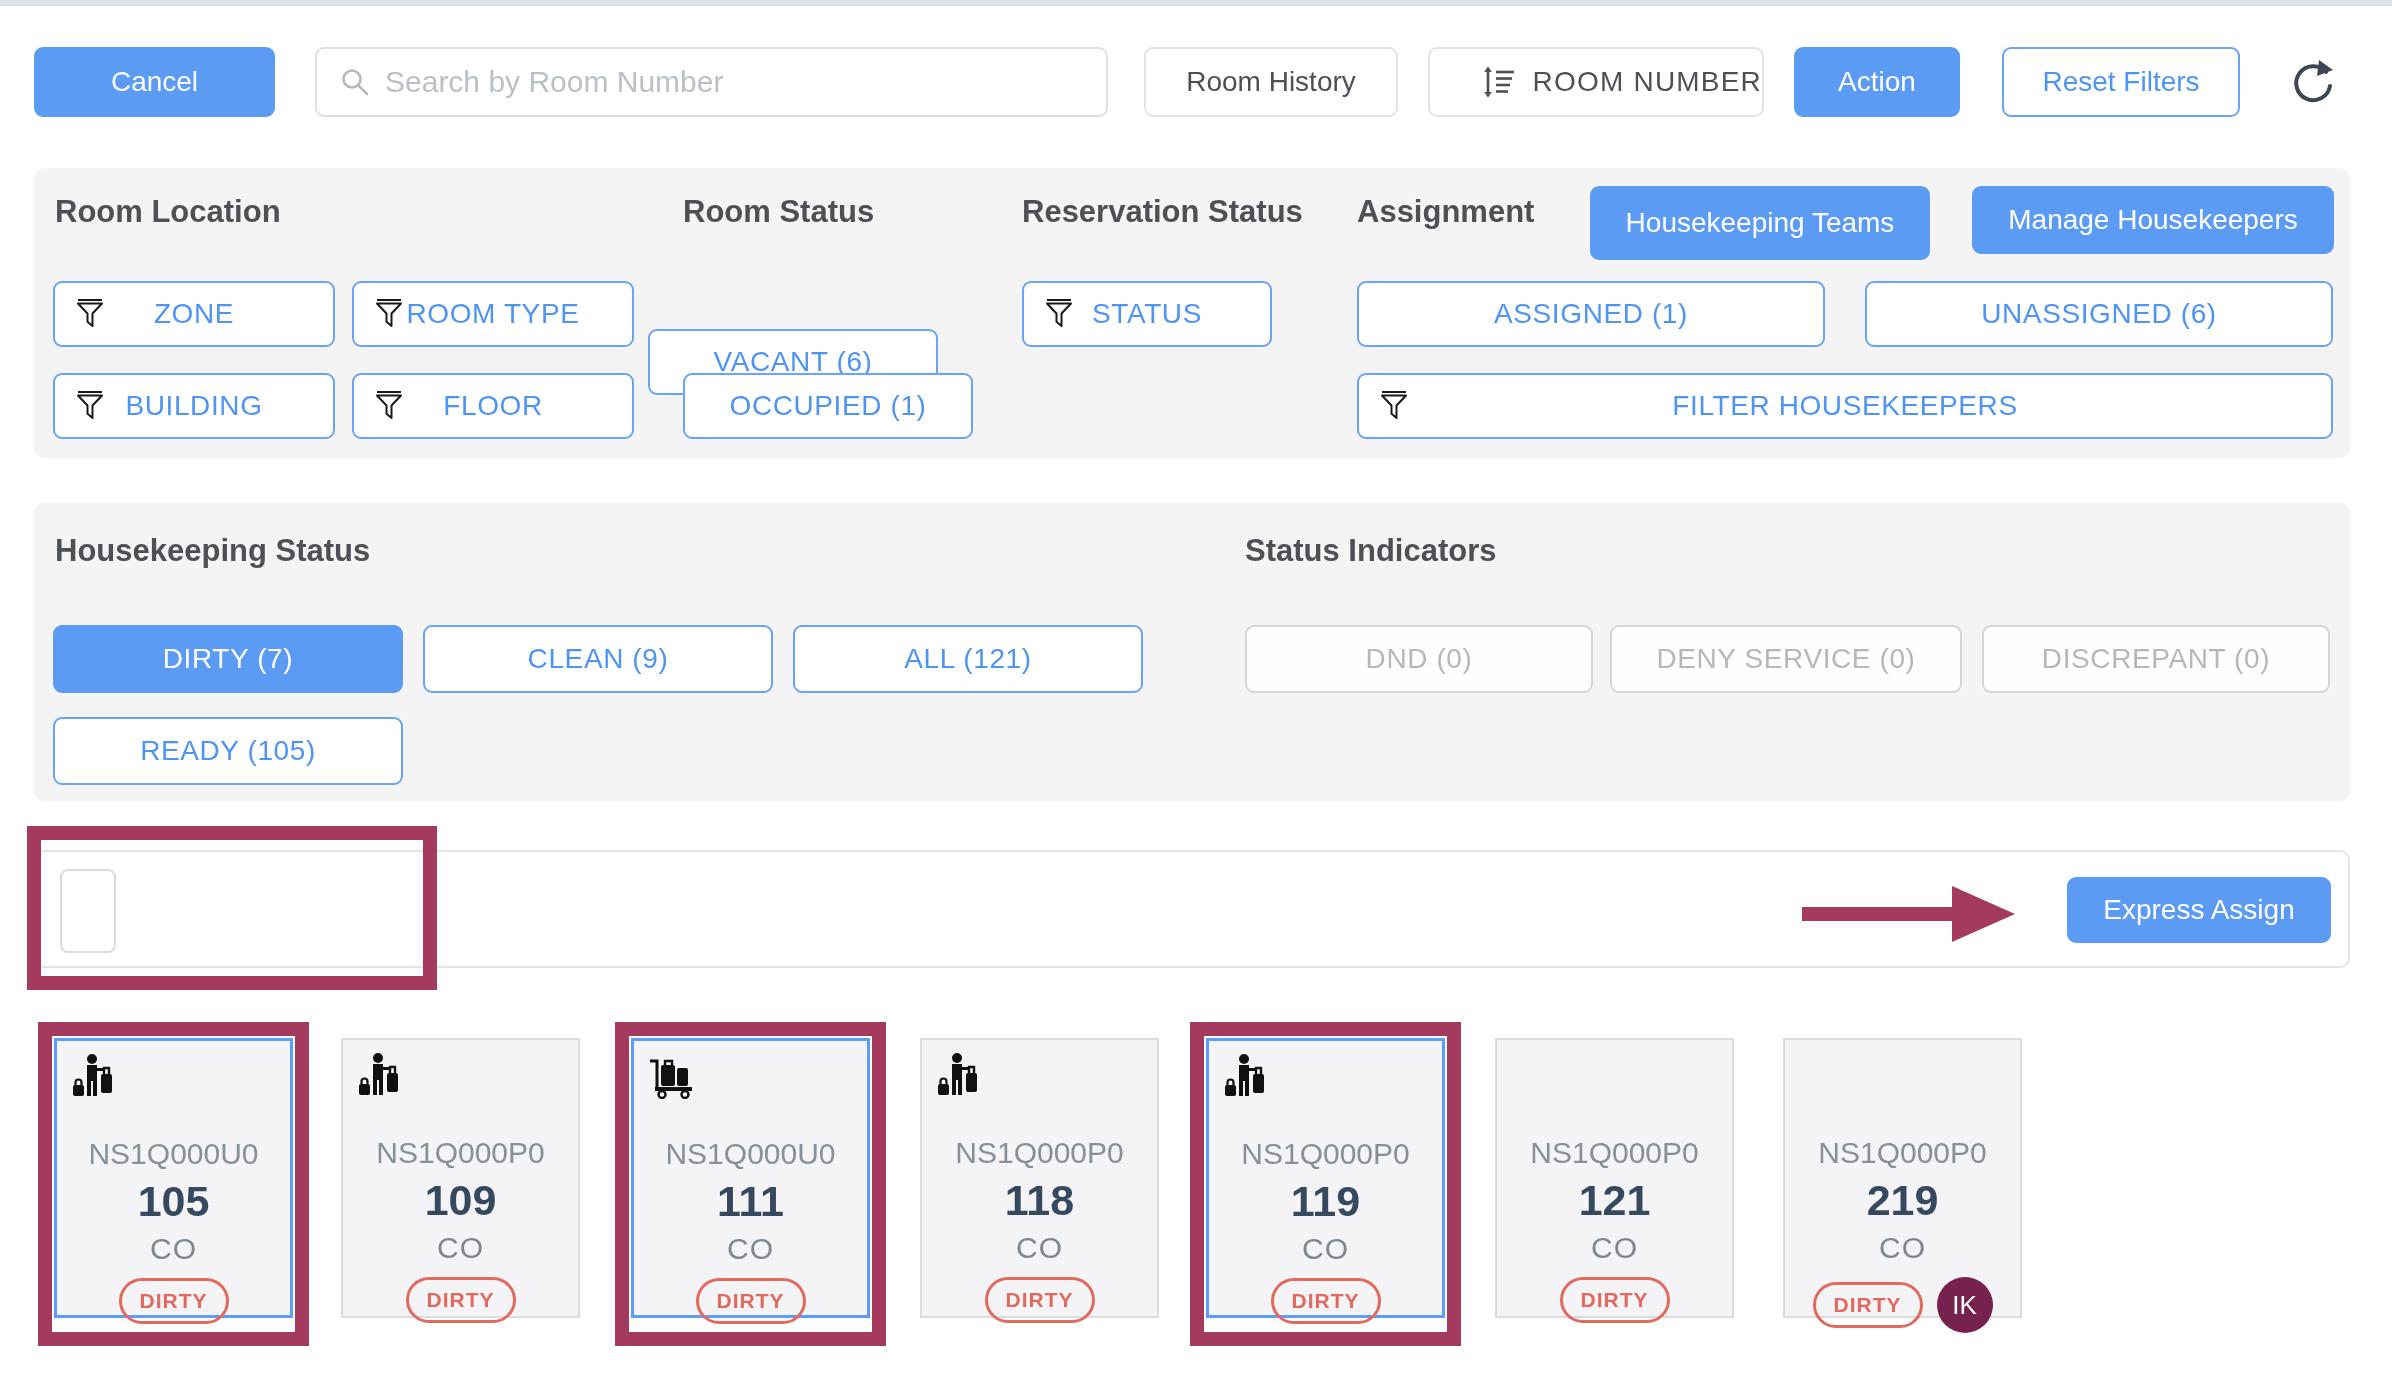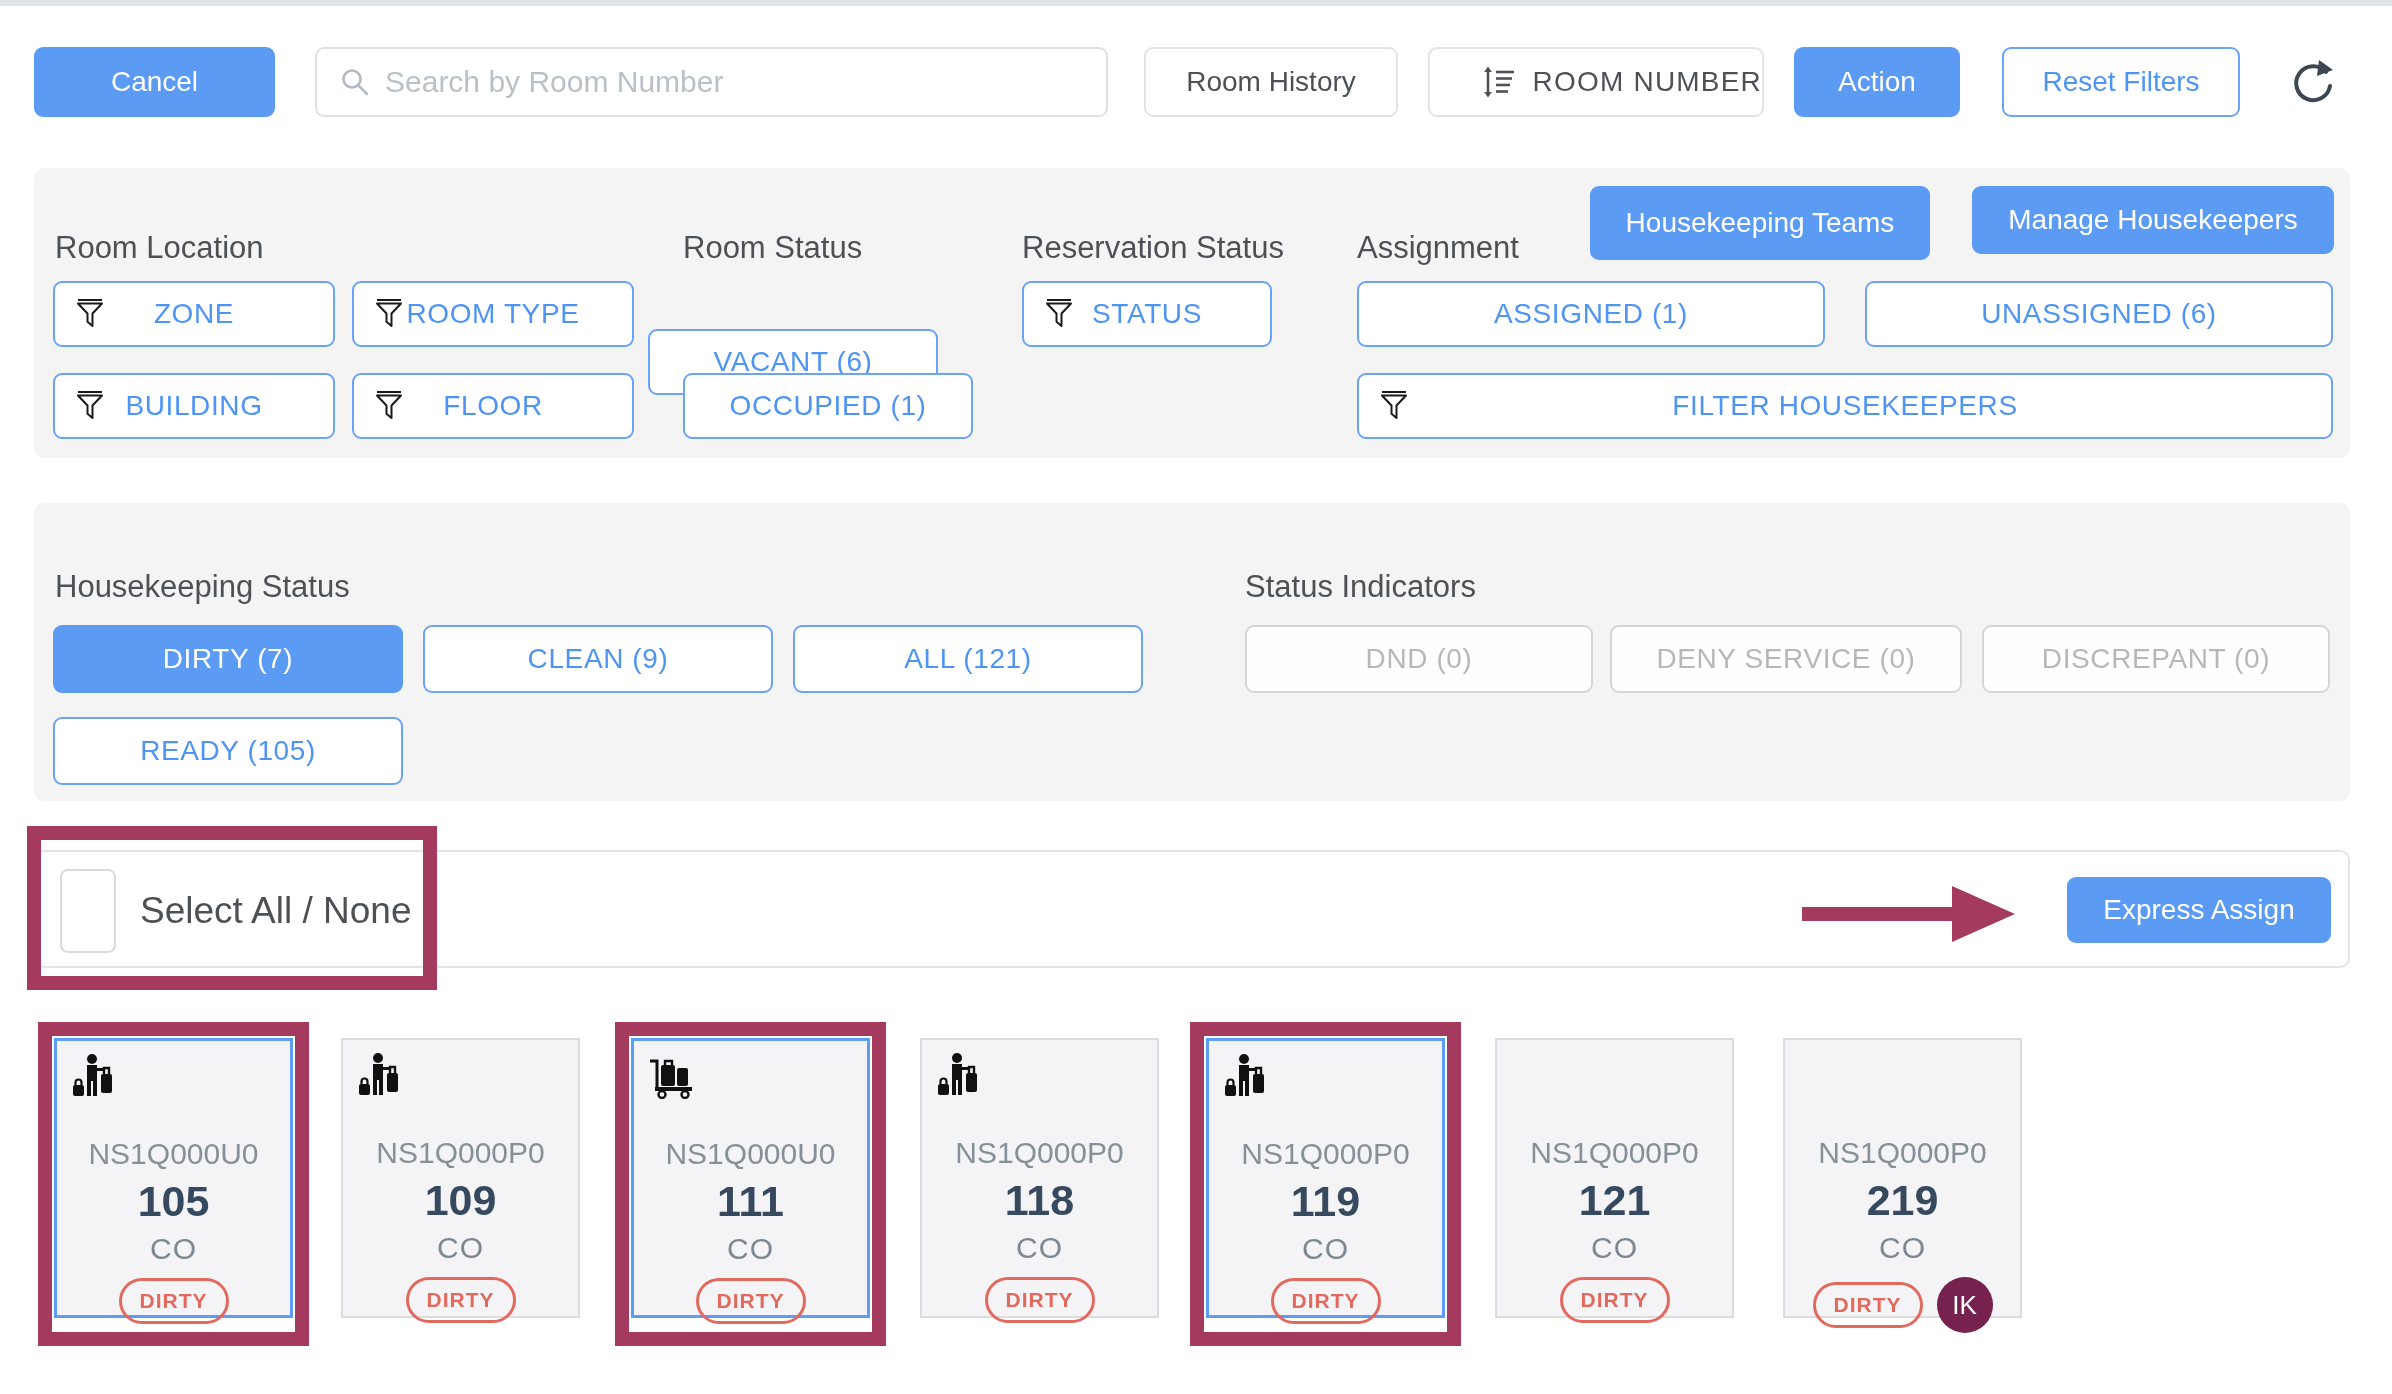--- a/index.html
+++ b/index.html
@@ -23,21 +23,21 @@
   .search-box svg { margin:0 14px 0 22px; flex:none; }
   .search-box input { border:none; outline:none; flex:1; font-size:30px; color:#4d5156;
                       font-family:"Liberation Sans", sans-serif; background:transparent; }
   .search-box input::placeholder { color:#b9c0c8; }
   .sort-btn svg { margin-right:16px; }
 
   
   .panel { position:absolute; left:34px; width:2316px; background:#f4f4f5; border-radius:10px; }
   .panel-filters { top:168px; height:290px; }
   .panel-hk { top:503px; height:298px; }
-  .panel-title { position:absolute; font-size:31px; font-weight:normal; color:#4d5156;margin-top:36px; }
+  .panel-title { position:absolute; font-size:31px; font-weight:bold; color:#4d5156; }
 
   
   .selectbar { position:absolute; left:34px; top:850px; width:2316px; height:118px;
                background:#fff; border:2px solid #e4e4e4; border-radius:10px; }
   .checkbox { position:absolute; left:24px; top:17px; width:56px; height:84px;
               border:2px solid #d8dce1; border-radius:8px; background:#fff; cursor:pointer; }
   .selectall-label { position:absolute; left:104px; top:0; height:118px; display:flex; align-items:center;
                      font-size:37px; color:#4d5156; }
   .annot-selectbox { position:absolute; left:27px; top:826px; width:410px; height:164px;
                      border:14px solid #a43b5e; z-index:5; pointer-events:none; }
@@ -160,21 +160,20 @@
     <button class="btn btn-outline-blue" style="left:759px; top:122px; width:350px; height:68px;">ALL (121)</button>
     <button class="btn btn-outline-blue" style="left:19px; top:214px; width:350px; height:68px;">READY (105)</button>
 
     <button class="btn btn-disabled" style="left:1211px; top:122px; width:348px; height:68px;">DND (0)</button>
     <button class="btn btn-disabled" style="left:1576px; top:122px; width:352px; height:68px;">DENY SERVICE (0)</button>
     <button class="btn btn-disabled" style="left:1948px; top:122px; width:348px; height:68px;">DISCREPANT (0)</button>
   </div>
 
   <div class="selectbar">
     <div class="checkbox"></div>
-    <div class="selectall-label">Select All / None</div>
 
     <svg class="annot-arrow" width="215" height="60" viewBox="0 0 215 60">
       <rect x="0" y="23" width="152" height="14" fill="#a43b5e"></rect>
       <polygon points="150,2 213,30 150,58" fill="#a43b5e"></polygon>
     </svg>
 
     <button class="btn btn-blue" style="left:2031px; top:25px; width:264px; height:66px;">Express Assign</button>
   </div>
   <div class="annot-selectbox"></div>
 

